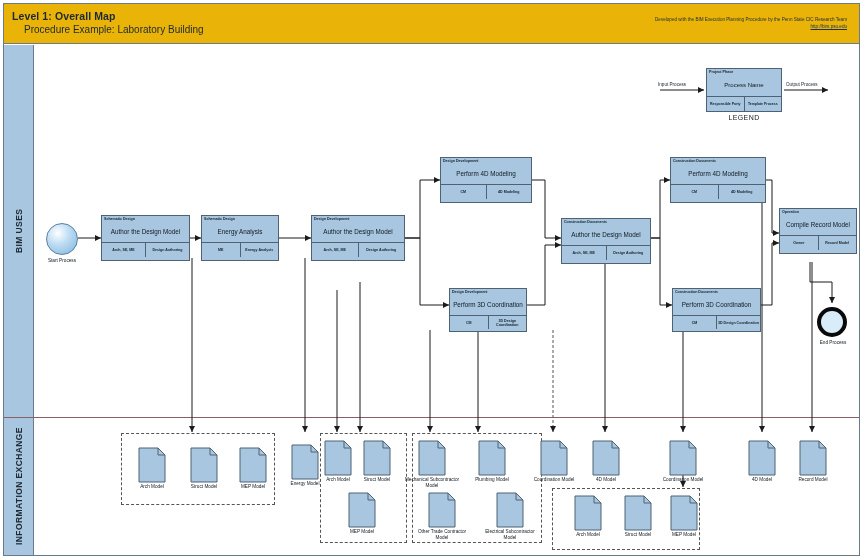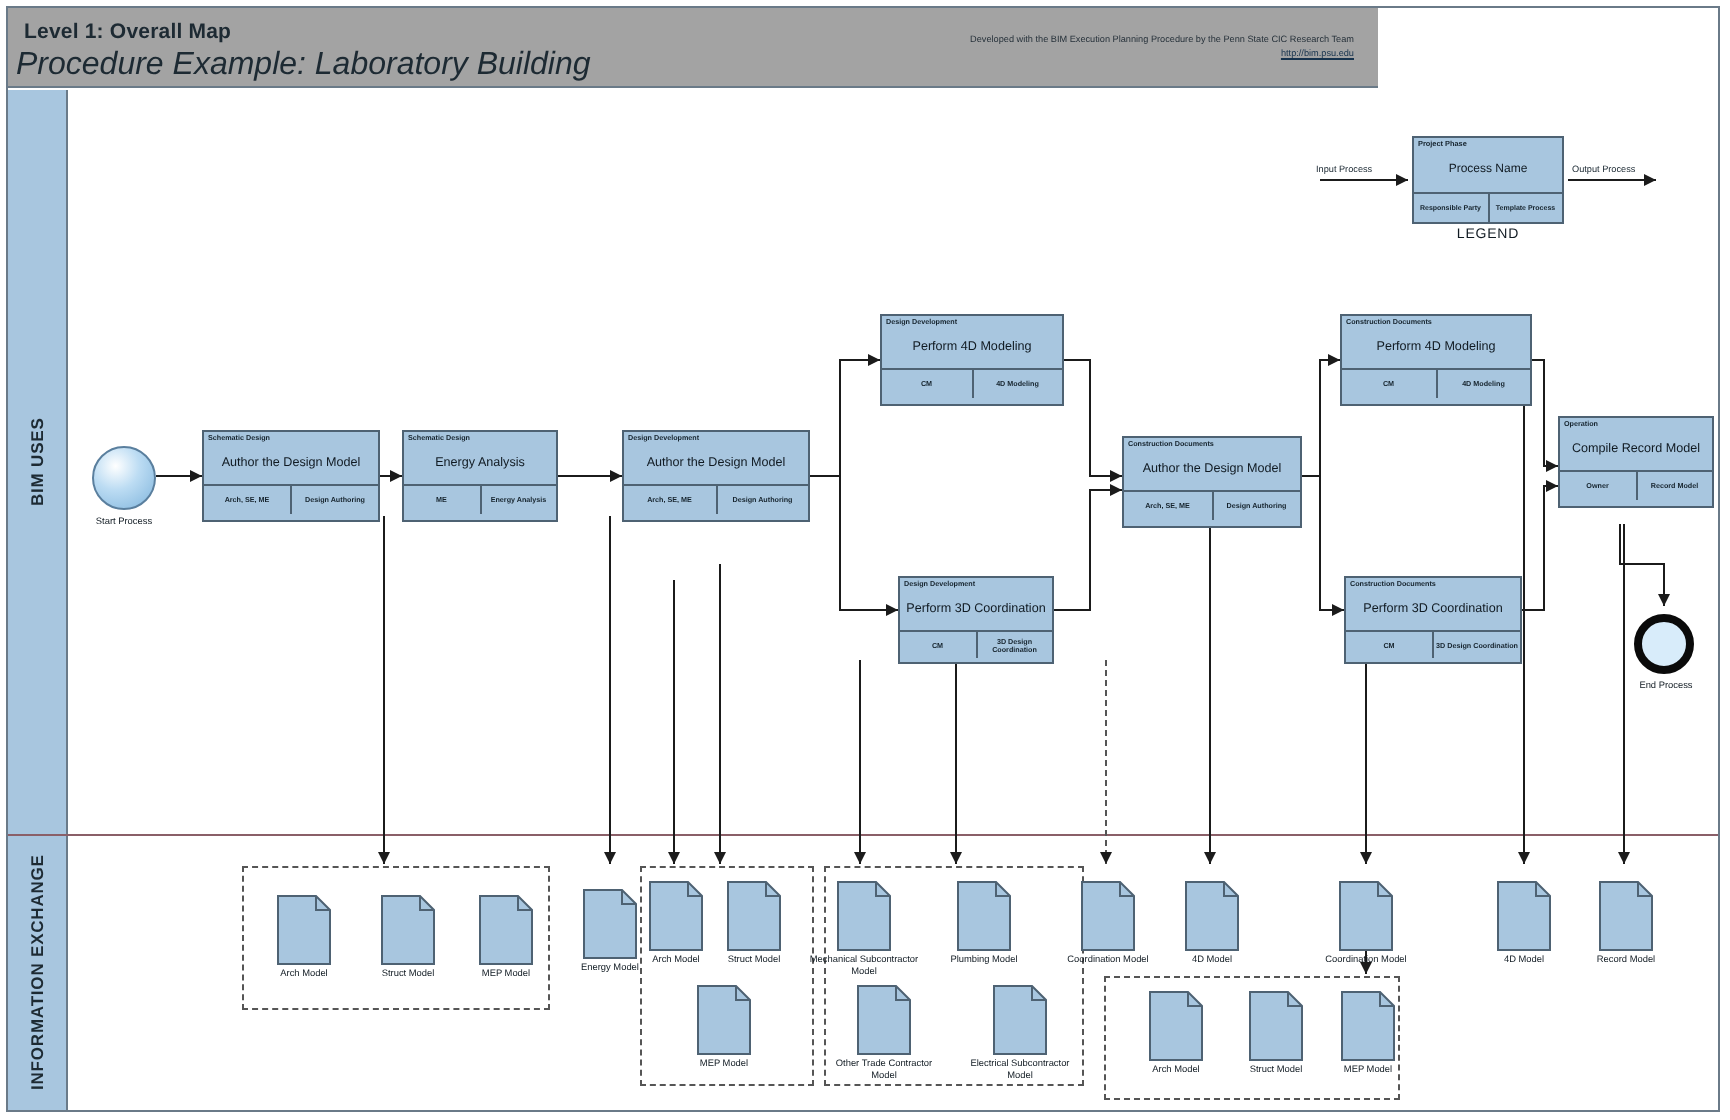--- a/index.html
+++ b/index.html
@@ -3,23 +3,23 @@
 <meta charset="utf-8">
 <style>
   html,body{margin:0;padding:0;background:#ffffff;}
   body{font-family:"Liberation Sans", sans-serif;}
   #page{position:relative;width:865px;height:560px;overflow:hidden;background:#ffffff;}
 
   
   .frame{position:absolute;left:3px;top:3px;width:857px;height:553px;border:1px solid #6a7a88;box-sizing:border-box;}
 
   
-  .hdr{position:absolute;left:4px;top:4px;width:685px;height:40px;background:#a3a3a3;border-bottom:1px solid #6a7a88;box-sizing:border-box;}
+  .hdr{position:absolute;left:4px;top:4px;width:855px;height:40px;background:#eab308;border-bottom:1px solid #6a7a88;box-sizing:border-box;}
   .hdr-title{position:absolute;left:8px;top:6px;font-size:10.5px;font-weight:bold;color:#1d2a33;letter-spacing:.1px;}
-  .hdr-sub{position:absolute;left:4px;top:20px;font-size:16px;font-style:italic;color:#1d2a33;}
+  .hdr-sub{position:absolute;left:20px;top:20px;font-size:10px;color:#1d2a33;}
   .hdr-credit{position:absolute;right:12px;top:13px;text-align:right;font-size:4.6px;color:#26313a;line-height:1.5;white-space:nowrap;}
   .hdr-link{display:block;text-decoration:underline;color:#16324d;font-size:4.6px;}
 
   
   .band-strip{position:absolute;left:4px;top:45px;width:855px;height:510px;background:#a8c6df;}
   .canvas{position:absolute;left:33px;top:45px;width:826px;height:510px;background:#ffffff;border-left:1px solid #6a7a88;box-sizing:border-box;}
   .band-div{position:absolute;left:4px;top:417px;width:855px;height:1px;background:#8a5f68;}
   .lane-label{position:absolute;writing-mode:vertical-rl;transform:rotate(180deg);font-size:8.5px;font-weight:bold;color:#1d2a33;letter-spacing:.4px;text-align:center;}
   #lane-bim{left:4px;top:45px;width:29px;height:372px;display:flex;align-items:center;justify-content:center;}
   #lane-ie{left:4px;top:418px;width:29px;height:137px;display:flex;align-items:center;justify-content:center;}

